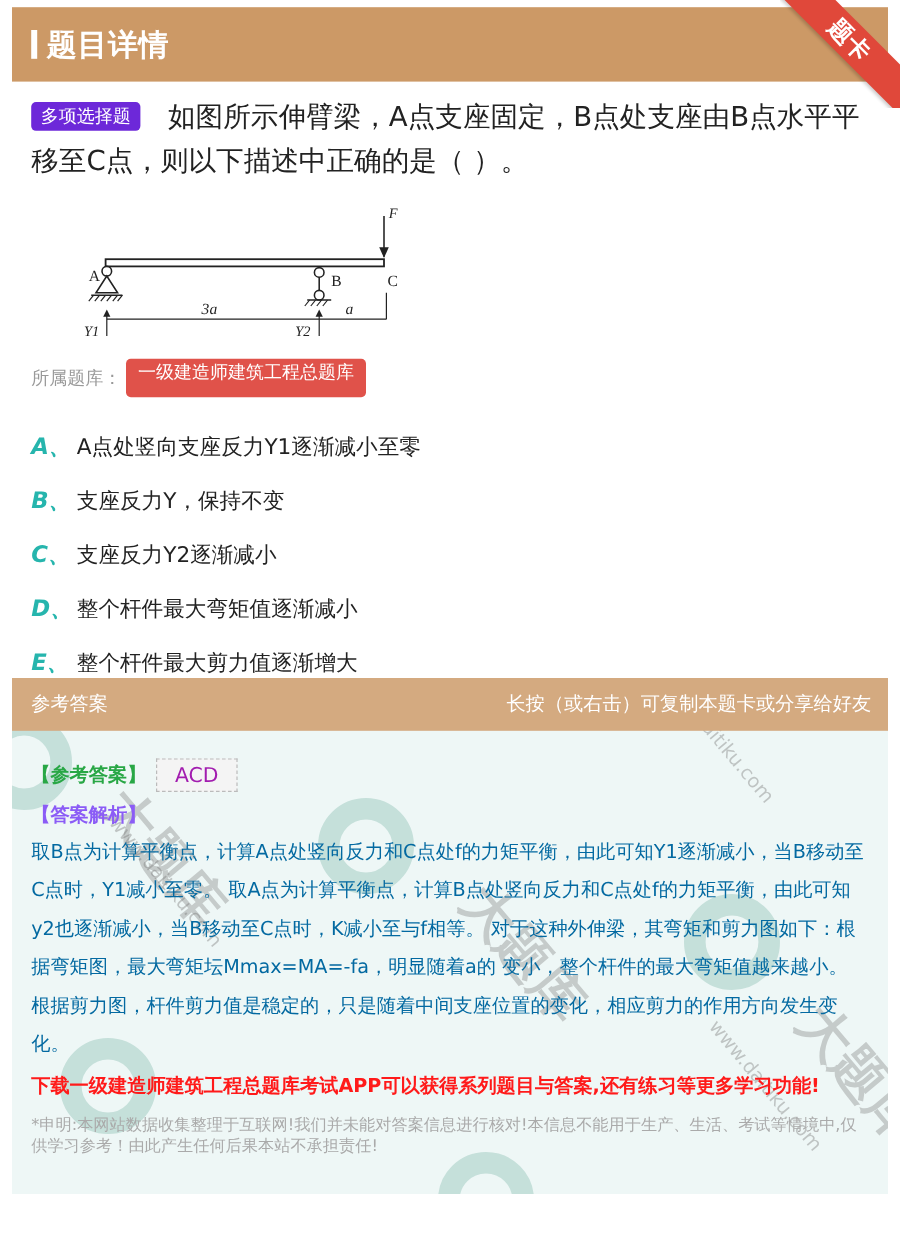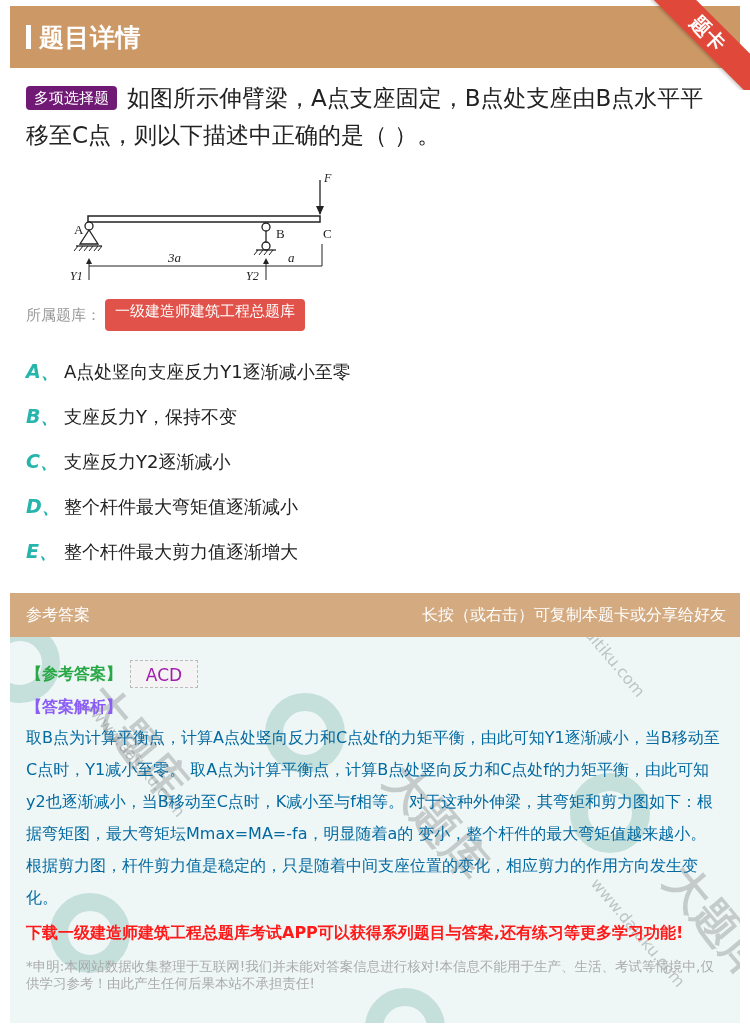--- a/index.html
+++ b/index.html
@@ -18,39 +18,39 @@
   .ribbon-wrap { position: absolute; right: -10px; top: -6px; width: 100px; height: 90px; overflow: hidden; }
   .ribbon {
     position: absolute; right: -28px; top: 18px; width: 140px; height: 30px;
     background: #e0483a; transform: rotate(45deg); color: #fff;
     text-align: center; font-size: 20px; line-height: 30px; font-weight: bold;
     box-shadow: 0 2px 3px rgba(0,0,0,0.2);
   }
 
   .question { padding: 12px 16px 0 16px; font-size: 23px; line-height: 37px; color: #222; }
   .q-type {
-    display: inline-block; background: #701a75; color: #fff; font-size: 15px;
+    display: inline-block; background: #6d28d9; color: #fff; font-size: 15px;
     line-height: 24px; height: 24px; padding: 0 8px; border-radius: 4px;
-    vertical-align: 3px; margin-right: 10px;
+    vertical-align: 3px; margin-right: 23px;
   }
 
   .figure { position: relative; margin: 14px 0 0 40px; width: 300px; height: 115px; }
   .figure svg { width: 300px; height: 115px; }
 
   .bank { margin-top: 16px; padding-left: 16px; font-size: 15px; color: #999; display: flex; align-items: center; font-family: Liberation Serif, serif; }
   .bank-tag {
     background: #e0524a; color: #fff; padding: 0 10px; height: 32px; line-height: 24px;
     border-radius: 4px; font-size: 15px; margin-left: 4px;
   }
 
   .options { margin-top: 18px; padding-left: 16px; }
   .option { display: flex; align-items: center; height: 45px; font-size: 18px; color: #222; }
   .option .letter { color: #26b5ad; font-weight: bold; font-style: italic; font-size: 19px; width: 38px; }
 
-  .answer-card { position: absolute; left: 10px; top: 593px; width: 730px; height: 430px; background: #eef7f6; overflow: hidden; }
+  .answer-card { position: absolute; left: 10px; top: 565px; width: 730px; height: 430px; background: #eef7f6; overflow: hidden; }
   .answer-head {
     height: 44px; background: #d4aa80; display: flex; align-items: center;
     justify-content: space-between; padding: 0 14px 0 16px; color: #fff; font-size: 16px;
     position: relative; z-index: 2;
   }
   .wm { position: absolute; pointer-events: none; z-index: 1; }
   .wm-ring { border-radius: 50%; border: 18px solid rgba(120,180,165,0.35); }
   .wm-text { color: rgba(120,120,120,0.35); font-size: 44px; font-weight: bold; transform: rotate(50deg); white-space: nowrap; }
   .wm-small { color: rgba(120,120,120,0.4); font-size: 16px; transform: rotate(50deg); white-space: nowrap; }
 

